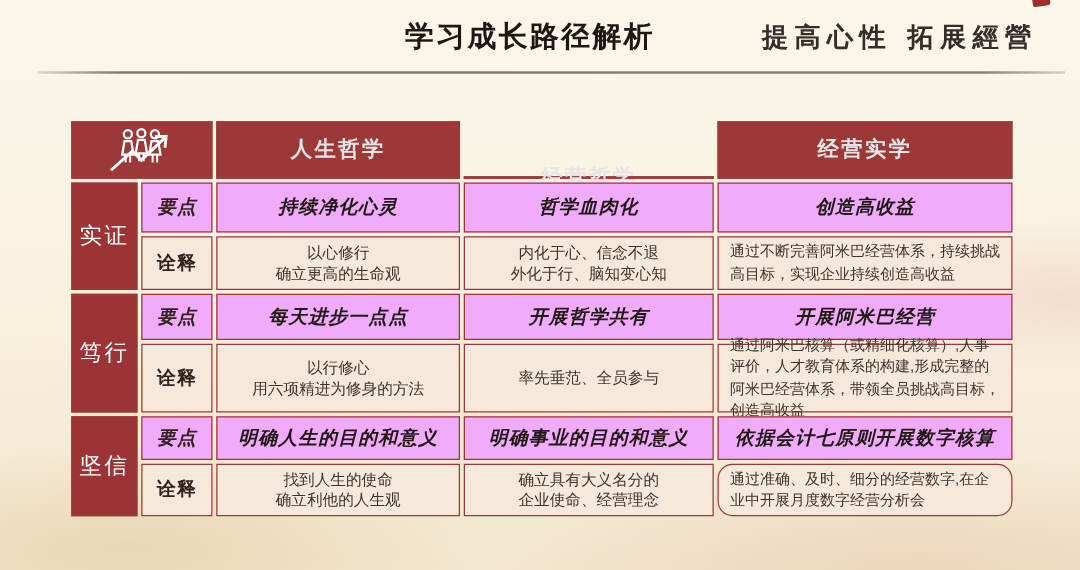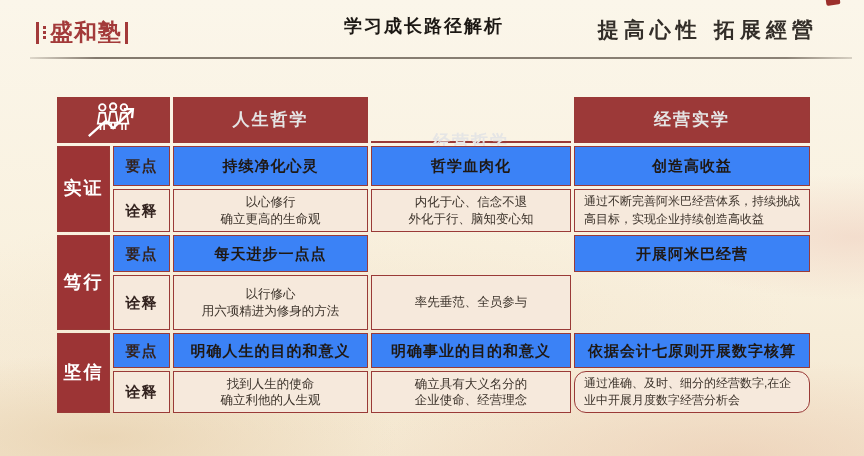--- a/index.html
+++ b/index.html
@@ -19,65 +19,55 @@
   
   .topbar { position:absolute; left:0; top:0; width:864px; height:60px; }
   .logo { position:absolute; left:36px; top:21px; display:flex; align-items:center; gap:3px;
           color:#a33a3a; }
   .logo-bar { width:3px; height:22px; background:#a33a3a; }
   .logo-marks { display:flex; flex-direction:column; gap:2px; margin:0 1px; }
   .logo-marks span { width:3px; height:3px; background:#a33a3a; display:block; }
   .logo-text { font-family:"Liberation Serif","DejaVu Serif",serif; font-weight:bold;
                font-size:23px; letter-spacing:1px; line-height:1; }
   .slide-title { position:absolute; left:0; top:14px; width:848px; text-align:center;
-                 font-size:18px; font-weight:bold; color:#1c1814; letter-spacing:2px; }
-  .motto { position:absolute; right:46px; top:16px;
+                 font-size:23px; font-weight:bold; color:#1c1814; letter-spacing:2px; }
+  .motto { position:absolute; right:34px; top:16px;
            font-family:"DejaVu Serif","Liberation Serif",serif; font-weight:bold;
            font-size:21px; color:#332e29; letter-spacing:5px; }
   .divider { position:absolute; left:30px; top:57px; width:822px; height:2px;
              background:linear-gradient(90deg, rgba(110,100,88,0.2), rgba(110,100,88,0.85) 8%, rgba(110,100,88,0.8) 92%, rgba(110,100,88,0.25)); }
   .corner-seal { position:absolute; left:826px; top:-3px; width:14px; height:8px;
                  background:#9c2f2c; border-radius:2px; transform:rotate(-8deg); }
 
   
   .pathway-table {
     position:absolute; left:57px; top:97px;
     display:grid;
     grid-template-columns:53px 57px 195px 200px 236px;
     grid-template-rows:46px 40px 43px 37px 55px 35px 42px;
     gap:3px;
   }
   .cell { border:1px solid #9a3a37; display:flex; align-items:center; justify-content:center;
           text-align:center; line-height:1.3; }
   .hdr { background:#9c3938; color:#e5e5e5; font-weight:bold; font-size:17px; letter-spacing:2px; }
-  .grp { background:#9c3435; color:#ffffff; font-weight:bold; font-size:18px; letter-spacing:2px;text-align:right; }
+  .grp { background:#9c3435; color:#ffffff; font-weight:normal; font-size:18px; letter-spacing:2px;text-align:right; }
   .lbl { font-weight:bold; font-size:15px; color:#33231f; letter-spacing:1px; }
-  .kp  { background:#3b82f6; }
+  .kp  { background:#f0abfc;font-style:italic; }
   .itp { background:#f6e9dc; }
   .kp-val  { font-weight:bold; font-size:15px; color:#1f1813; letter-spacing:1px; }
   .itp-val { font-size:12.5px; color:#3c332b; white-space:pre-line; padding:2px 6px; }
   .itp-val.long { text-align:left; font-size:12px; line-height:1.45; padding:2px 9px; white-space:normal; }
 
   
   .hdr-icon svg { display:block; }
 </style>
 </head>
 <body>
 
 <div class="topbar">
-  <div class="logo">
-    <div class="logo-bar"></div>
-    <div class="logo-marks">
-        <span></span>
-        <span></span>
-        <span></span>
-      </div>
-    <div class="logo-text">盛和塾</div>
-    <div class="logo-bar"></div>
-  </div>
   <div class="slide-title">学习成长路径解析</div>
   <div class="motto">提高心性  拓展經營</div>
   <div class="divider"></div>
   <div class="corner-seal"></div>
 </div>
 
 <div class="pathway-table">
 
   <div class="cell hdr hdr-icon" style="grid-column:1/3; grid-row:1;">
     <span>
@@ -106,25 +96,27 @@
   <div class="cell itp lbl" style="grid-column:2; grid-row:3;">诠释</div>
   <div class="cell itp itp-val" style="grid-column:3; grid-row:3;">以心修行
 确立更高的生命观</div>
   <div class="cell itp itp-val" style="grid-column:4; grid-row:3;">内化于心、信念不退
 外化于行、脑知变心知</div>
   <div class="cell itp itp-val long" style="grid-column:5; grid-row:3;">通过不断完善阿米巴经营体系，持续挑战高目标，实现企业持续创造高收益</div>
 
   <div class="cell grp" style="grid-column:1; grid-row:4/6;">笃行</div>
   <div class="cell kp lbl" style="grid-column:2; grid-row:4;">要点</div>
   <div class="cell kp kp-val" style="grid-column:3; grid-row:4;">每天进步一点点</div>
+  <div class="cell kp kp-val" style="grid-column:4; grid-row:4;">开展哲学共有</div>
   <div class="cell kp kp-val" style="grid-column:5; grid-row:4;">开展阿米巴经营</div>
   <div class="cell itp lbl" style="grid-column:2; grid-row:5;">诠释</div>
   <div class="cell itp itp-val" style="grid-column:3; grid-row:5;">以行修心
 用六项精进为修身的方法</div>
   <div class="cell itp itp-val" style="grid-column:4; grid-row:5;">率先垂范、全员参与</div>
+  <div class="cell itp itp-val long" style="grid-column:5; grid-row:5;">通过阿米巴核算（或精细化核算）,人事评价，人才教育体系的构建,形成完整的阿米巴经营体系，带领全员挑战高目标，创造高收益</div>
 
   <div class="cell grp" style="grid-column:1; grid-row:6/8;">坚信</div>
   <div class="cell kp lbl" style="grid-column:2; grid-row:6;">要点</div>
   <div class="cell kp kp-val" style="grid-column:3; grid-row:6;">明确人生的目的和意义</div>
   <div class="cell kp kp-val" style="grid-column:4; grid-row:6;">明确事业的目的和意义</div>
   <div class="cell kp kp-val" style="grid-column:5; grid-row:6;">依据会计七原则开展数字核算</div>
   <div class="cell itp lbl" style="grid-column:2; grid-row:7;">诠释</div>
   <div class="cell itp itp-val" style="grid-column:3; grid-row:7;">找到人生的使命
 确立利他的人生观</div>
   <div class="cell itp itp-val" style="grid-column:4; grid-row:7;">确立具有大义名分的

